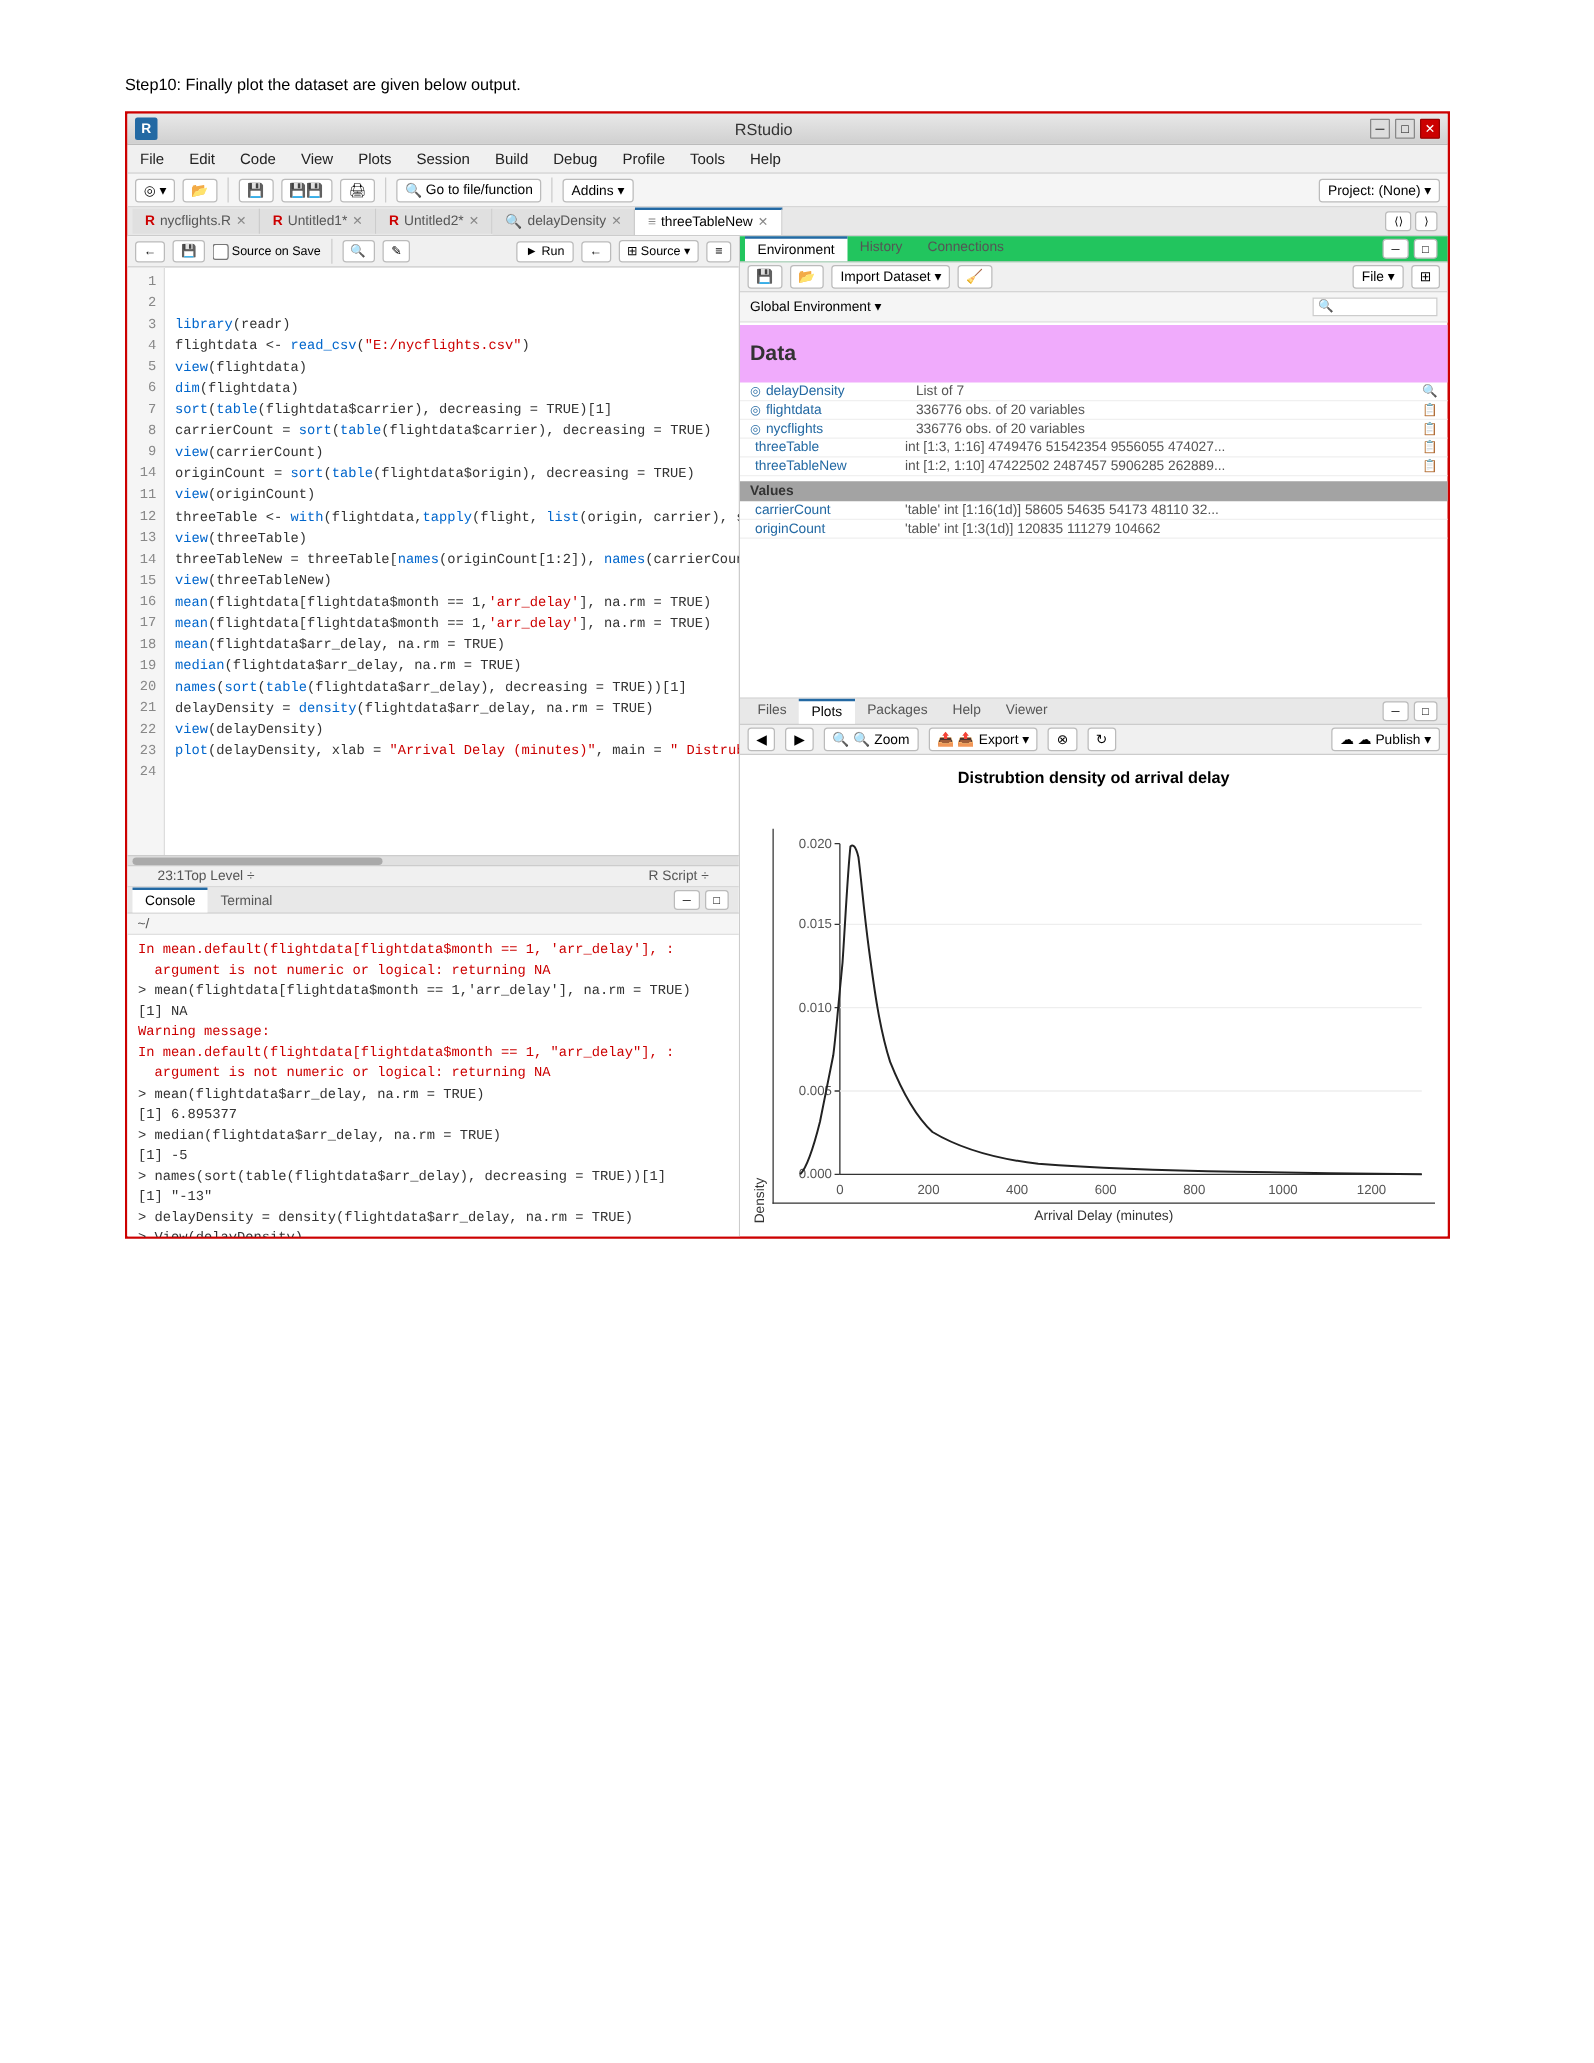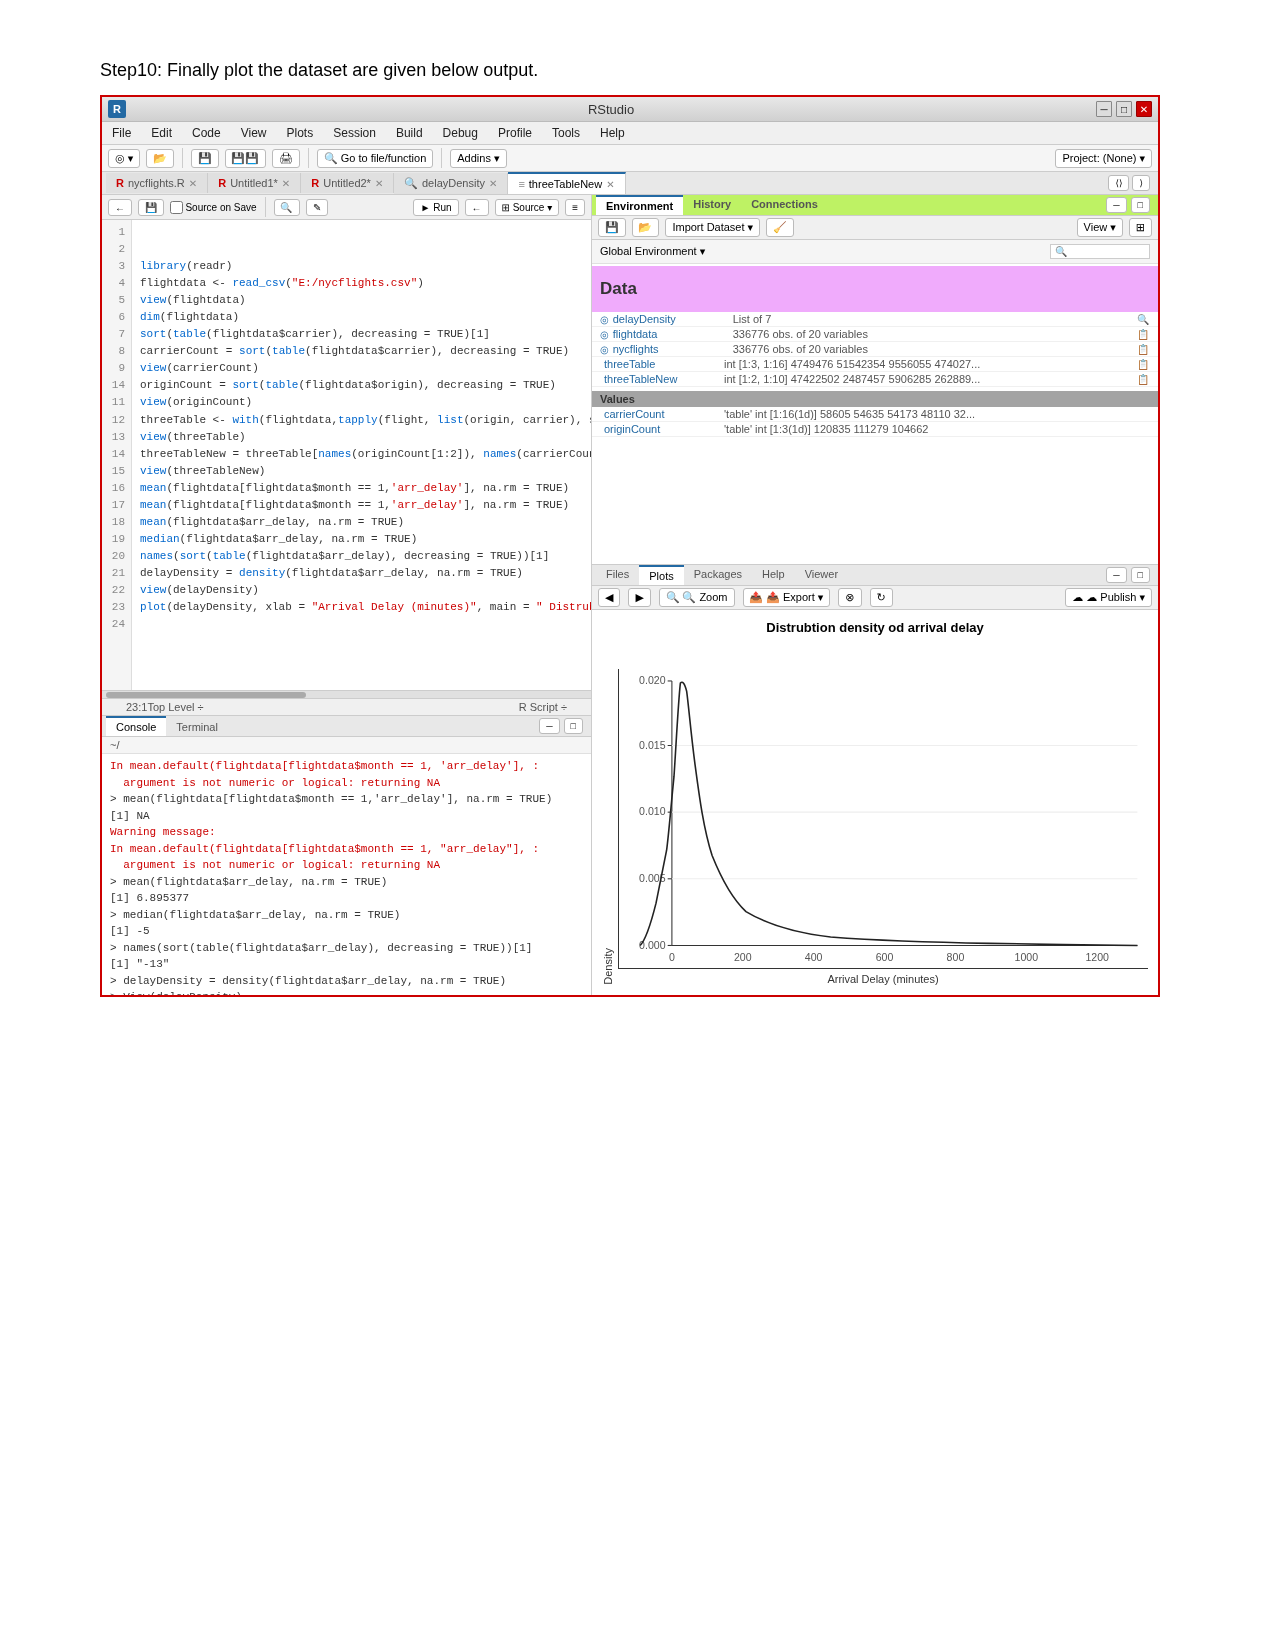--- a/index.html
+++ b/index.html
@@ -6,21 +6,21 @@
     body {
       background: #fff;
       font-family: Arial, sans-serif;
       font-size: 13px;
       color: #000;
       width: 1275px;
       min-height: 1650px;
       padding: 60px 100px 60px 100px;
     }
     .step-title {
-      font-size: 18px;
+      font-size: 13px;
       font-weight: normal;
       margin-bottom: 14px;
       color: #000;
     }
     .rstudio-window {
       border: 2px solid #c00;
       width: 1060px;
       background: #fff;
     }
     
@@ -198,27 +198,26 @@
       flex: 1;
       display: flex; flex-direction: column;
     }
     
     .right-top {
       height: 370px;
       border-bottom: 1px solid #ccc;
       display: flex; flex-direction: column;
     }
     .right-tabs {
-      background: #bef264;
+      background: #22c55e;
       border-bottom: 1px solid #ccc;
       display: flex; align-items: center;
       padding: 0 4px;
       font-size: 11px;
       justify-content: space-between;
-      font-weight: bold;
     }
     .right-tab {
       padding: 3px 10px;
       cursor: pointer;
       color: #555;
     }
     .right-tab.active { background: #fff; color: #000; border-top: 2px solid #2369a3; }
     .right-toolbar {
       background: #f0f0f0;
       border-bottom: 1px solid #ccc;
@@ -542,21 +541,21 @@
             <div class="tb-btn" style="font-size:9px;" data-name="env-collapse-btn">─</div>
             <div class="tb-btn" style="font-size:9px;" data-name="env-expand-btn">□</div>
           </div>
         </div>
         <div class="right-toolbar" data-name="env-toolbar">
           <div class="tb-btn" data-name="save-workspace-btn">💾</div>
           <div class="tb-btn" data-name="load-workspace-btn">📂</div>
           <div class="tb-btn" data-name="import-dataset-btn">Import Dataset ▾</div>
           <div class="tb-btn" data-name="clear-workspace-btn">🧹</div>
           <div style="flex:1"></div>
-          <div class="tb-btn" data-name="list-view-btn">View ▾</div>
+          <div class="tb-btn" data-name="list-view-btn">File ▾</div>
           <div class="tb-btn" data-name="grid-view-btn">⊞</div>
         </div>
         <div class="env-global" data-name="global-env-selector">
           <span>Global Environment ▾</span>
           <div style="display:flex;align-items:center;gap:4px;">
             <input type="text" style="width: 100px; font-size: 10px; border: 1px solid rgb(204, 204, 204); padding: 1px 4px;" data-name="env-search-input" placeholder="🔍">
           </div>
         </div>
 
         <div class="data-section" data-name="data-section">

